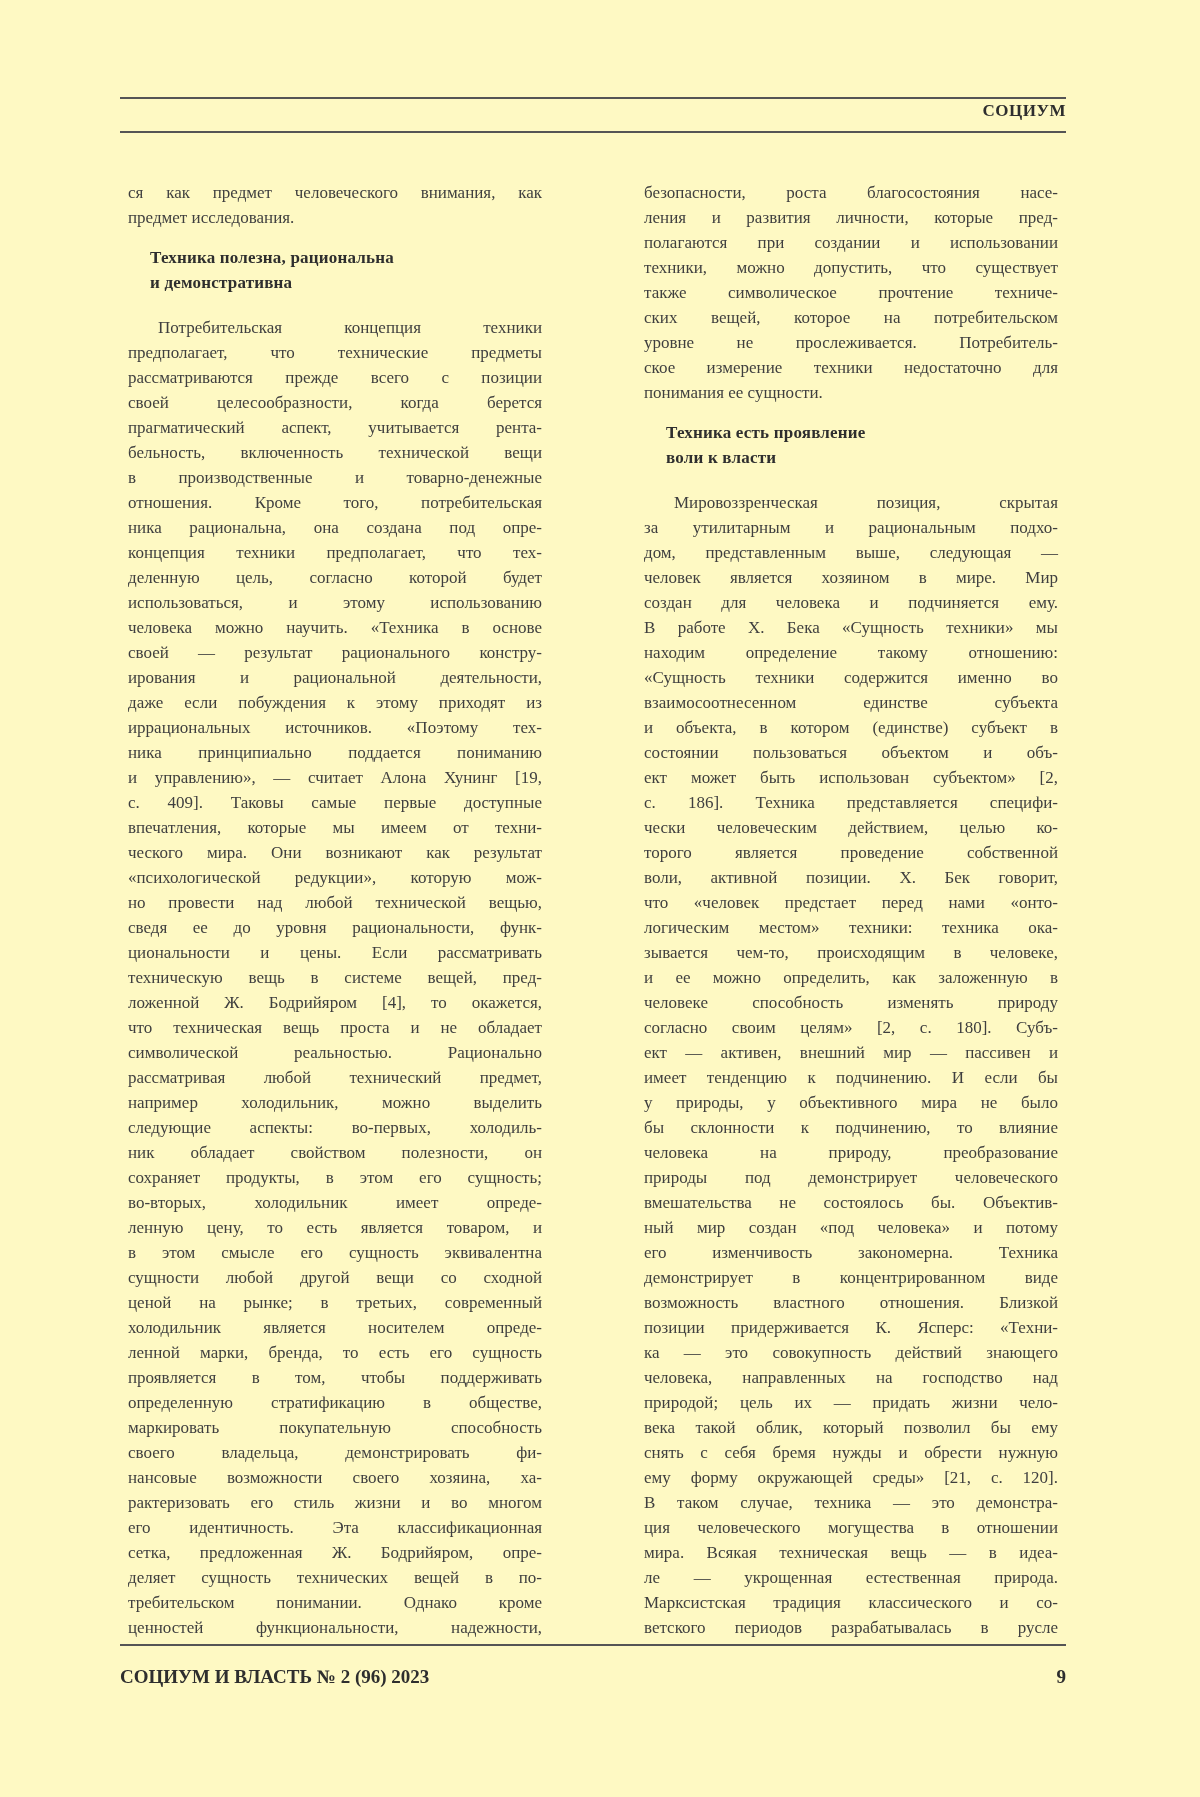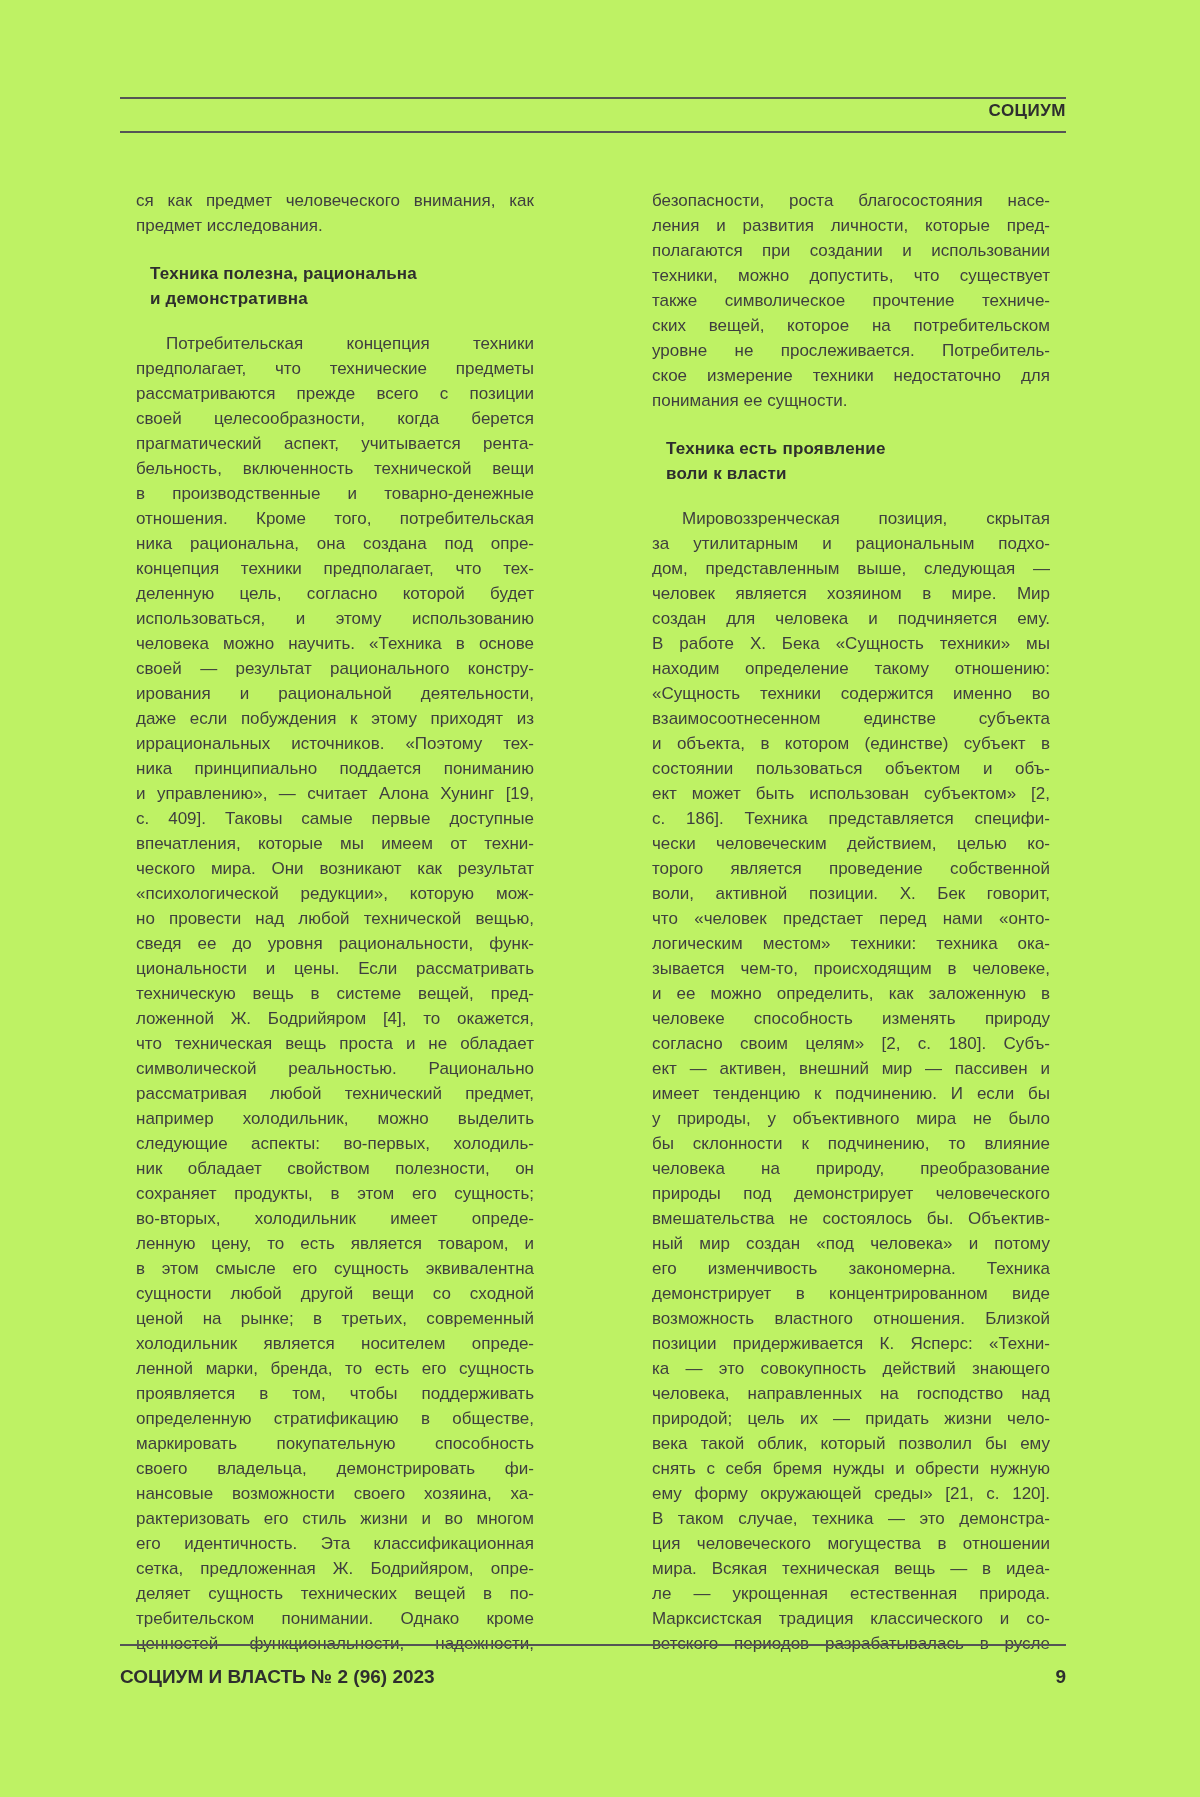--- a/index.html
+++ b/index.html
@@ -1,21 +1,21 @@
 <!DOCTYPE html>
 <html lang="ru"><head>
 <meta charset="utf-8">
 <style>
   html,body { margin:0; padding:0; background:#ffffff; }
   .page {
     position: relative;
     width: 1200px;
     height: 1797px;
-    background: #bef264;
-    font-family: Liberation Sans, sans-serif;
+    background: #fef9c3;
+    font-family: Liberation Serif, serif;
     color: #3f3f3f;
     overflow: hidden;
   }
   .rule {
     position: absolute;
     left: 120px;
     width: 946px;
     height: 2px;
     background: #555555;
   }
@@ -35,31 +35,31 @@
   }
   .content {
     position: absolute;
     top: 172px;
     left: 120px;
     width: 946px;
     display: flex;
     gap: 86px;
   }
   .col { width: 430px; }
-  .para { margin: 16px; }
+  .para { margin: 8px; }
   .ln {
     line-height: 25px;
     font-size: 17px;
     text-align: justify;
     text-align-last: justify;
     -moz-text-align-last: justify;
   }
   .ln.no-j { text-align-last: left; -moz-text-align-last: left; }
   .ln.ind  { text-indent: 30px; }
-  .heading { margin: 23px 0 20px 0; }
+  .heading { margin: 15px 0 20px 0; }
   .heading .ln {
     font-weight: bold;
     color: #2e2e2e;
     text-align: left;
     text-align-last: left;
     -moz-text-align-last: left;
     padding-left: 30px;
     letter-spacing: 0.2px;
   }
   .footer-row {

